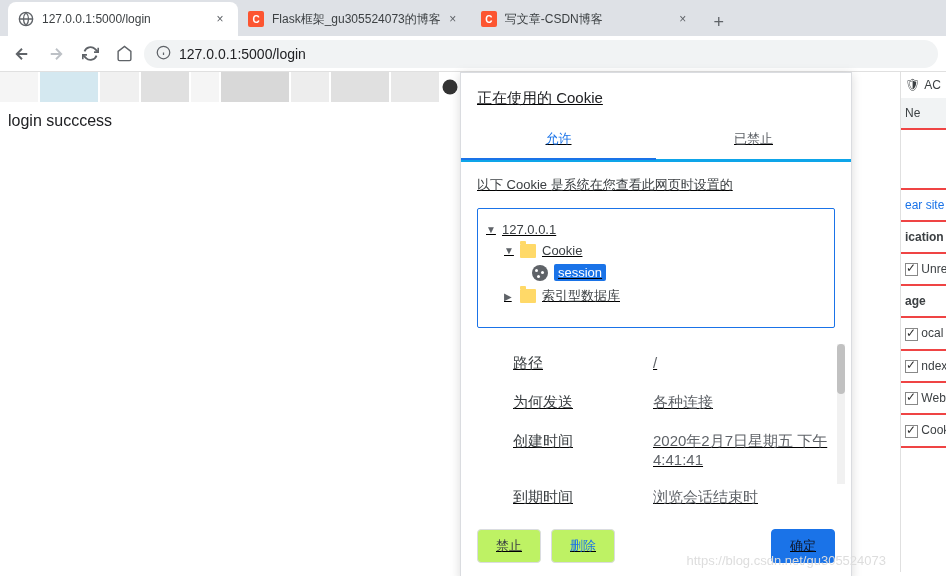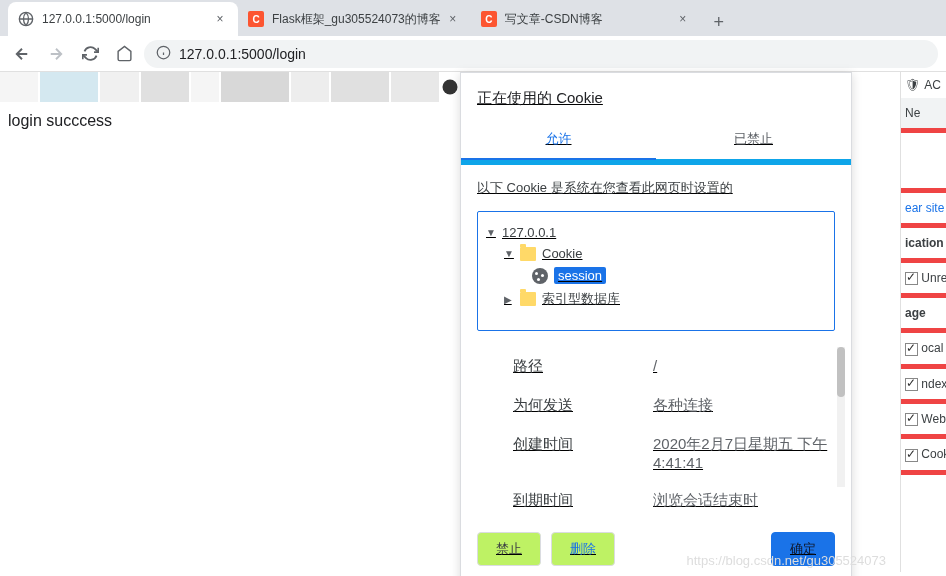--- a/index.html
+++ b/index.html
@@ -22,21 +22,21 @@
     .address-bar .info-icon { color: #5f6368; }
     .address-bar .url { color: #202124; }
     
     .page-content { padding: 40px 8px 8px 8px; font-size: 16px; color: #202124; position: relative; }
     
     .blur-bar { position: absolute; top: 72px; left: 0; width: 460px; height: 30px; display: flex; gap: 2px; }
     .blur-seg { height: 100%; background: #e8e8e8; }
     
     .cookie-dialog { position: absolute; top: 72px; left: 460px; width: 392px; background: #fff; border: 1px solid #dadce0; box-shadow: 0 2px 10px rgba(0,0,0,0.15); z-index: 100; text-decoration: underline; }
     .dialog-title { padding: 16px 16px 12px 16px; font-size: 15px; color: #202124; }
-    .dialog-tabs { display: flex; border-bottom: 6px solid #0ea5e9; }
+    .dialog-tabs { display: flex; border-bottom: 3px solid #0ea5e9; }
     .dialog-tab { flex: 1; text-align: center; padding: 10px 0; font-size: 13px; color: #5f6368; cursor: pointer; }
     .dialog-tab.active { color: #1a73e8; border-bottom: 2px solid #1a73e8; margin-bottom: -1px; }
     .dialog-desc { padding: 14px 16px; font-size: 13px; color: #3c4043; }
     .tree-box { margin: 0 16px 16px 16px; border: 1px solid #1a73e8; border-radius: 2px; padding: 10px 8px; min-height: 120px; }
     .tree-row { display: flex; align-items: center; font-size: 13px; color: #3c4043; padding: 3px 0; gap: 6px; }
     .tree-row.l1 { padding-left: 18px; }
     .tree-row.l2 { padding-left: 46px; }
     .tree-arrow { width: 10px; font-size: 10px; color: #5f6368; }
     .folder-icon { width: 16px; height: 14px; background: #ffd968; border-radius: 1px; position: relative; }
     .folder-icon::before { content: ''; position: absolute; top: -3px; left: 0; width: 6px; height: 3px; background: #ffd968; border-radius: 1px 1px 0 0; }
@@ -50,21 +50,21 @@
     .detail-value { color: #5f6368; flex: 1; }
     .scroll-track { position: absolute; right: 6px; top: 0; width: 8px; height: 140px; background: #f1f1f1; }
     .scroll-thumb { width: 100%; height: 50px; background: #c1c1c1; border-radius: 4px; }
     
     .dialog-footer { display: flex; padding: 12px 16px 16px 16px; gap: 10px; align-items: center; }
     .btn { padding: 7px 18px; border: 1px solid #dadce0; border-radius: 4px; font-size: 13px; background: #bef264; color: #1a73e8; cursor: pointer; }
     .btn-outline { color: #3c4043; }
     .btn-primary { background: #1a73e8; color: #0f172a; border-color: #1a73e8; margin-left: auto; }
     
     .right-panel { position: absolute; top: 72px; right: 0; width: 46px; height: 500px; background: #fff; border-left: 1px solid #e0e0e0; font-size: 12px; color: #3c4043; overflow: hidden; }
-    .rp-item { padding: 8px 4px; border-bottom: 5px solid #ef4444; white-space: nowrap; }
+    .rp-item { padding: 8px 4px; border-bottom: 2px solid #ef4444; white-space: nowrap; }
     .rp-link { color: #1a73e8; }
     .rp-head { display: flex; align-items: center; gap: 4px; padding: 6px 4px; }
     
     .watermark { position: absolute; bottom: 8px; right: 60px; font-size: 13px; color: #ddd; z-index: 200; }
     .bg-services { position: absolute; bottom: 4px; left: 620px; font-size: 10px; color: #888; }
     .chk { width: 13px; height: 13px; border: 1px solid #888; display: inline-block; vertical-align: middle; position: relative; background:#fff; }
     .chk.checked::after { content: '✓'; position: absolute; top: -3px; left: 0; font-size: 12px; color: #333; }
   </style>
 </head>
 <body>

